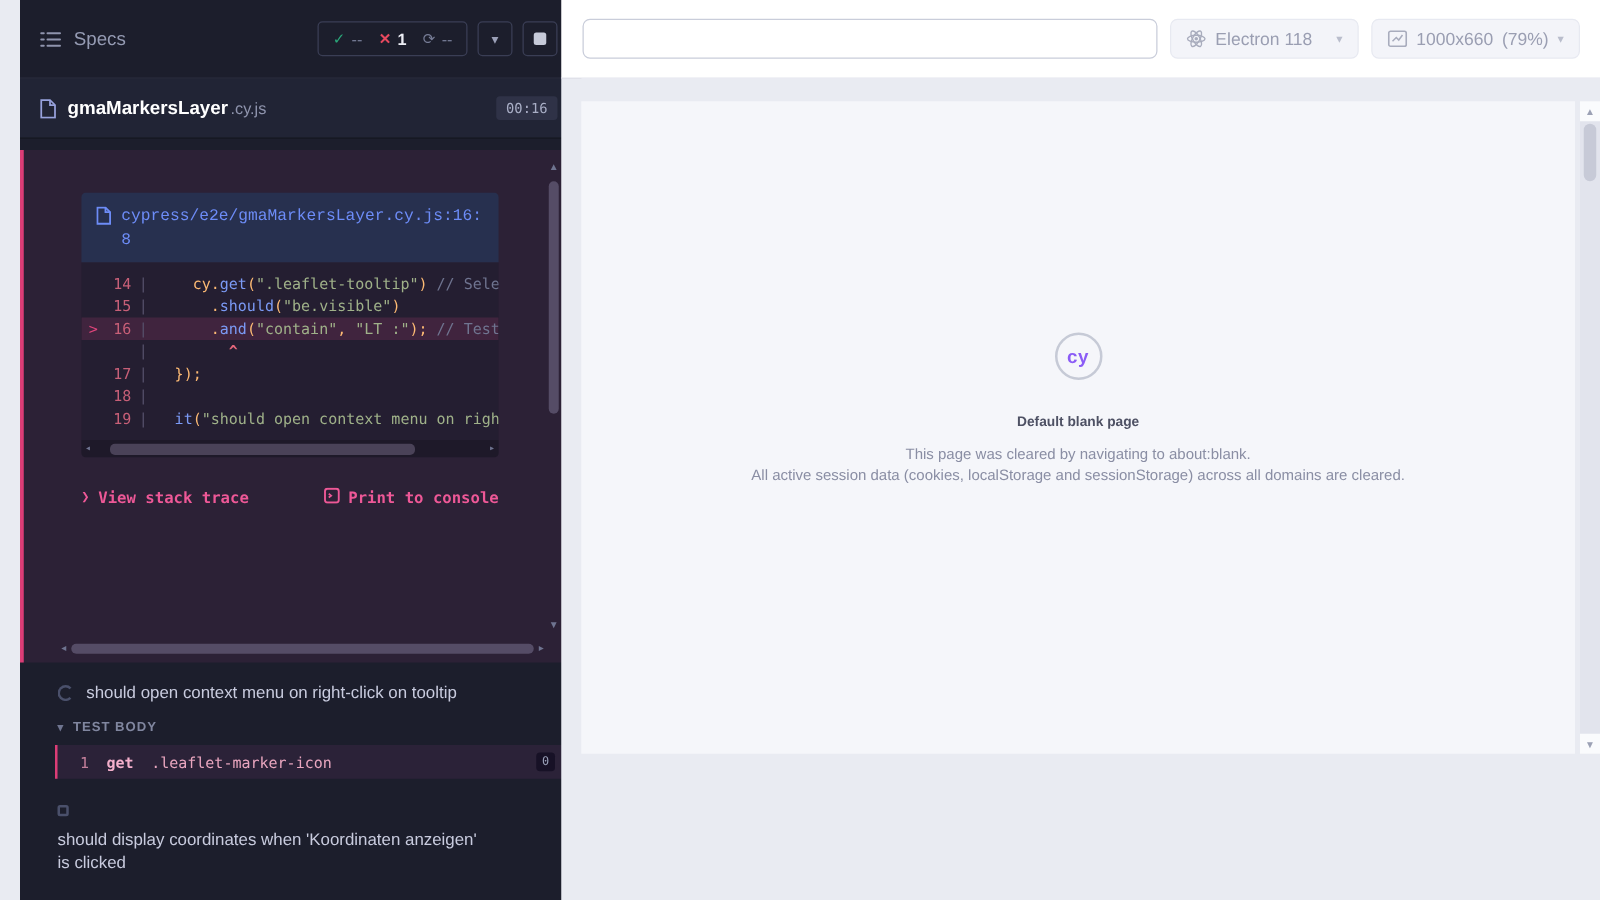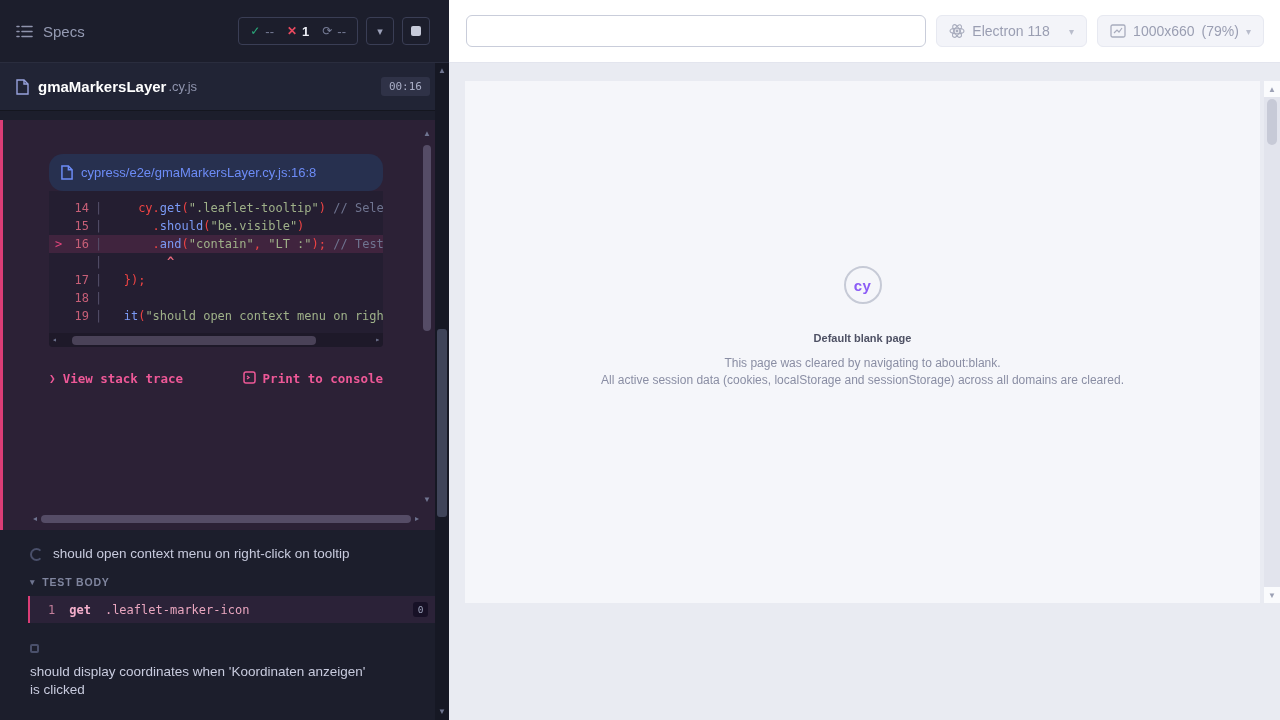--- a/index.html
+++ b/index.html
@@ -1,21 +1,21 @@
 <!DOCTYPE html>
 <html><head>
 <meta charset="utf-8">
 <style>
   * { margin:0; padding:0; box-sizing:border-box; }
   html,body { width:1280px; height:720px; background:#e9ebf2; }
   .app { position:relative; width:1280px; height:720px; overflow:hidden;
          font-family:"Liberation Sans", sans-serif; }
 
   
-  .sidebar { position:absolute; left:0; top:0; width:449px; height:720px; background:#1c1e2c; }
+  .sidebar { position:absolute; left:16px; top:0; width:449px; height:720px; background:#1c1e2c; }
   .sb-header { height:63px; display:flex; align-items:center; padding:0 19px 0 16px;
                border-bottom:1px solid #2a2d3e; }
   .specs-icon { color:#8f94ad; margin-right:10px; display:flex; }
   .specs-title { font-size:15px; color:#959bb3; }
   .sb-controls { margin-left:auto; display:flex; align-items:center; gap:8px; }
   .stats-pill { display:flex; align-items:center; border:1px solid #3a3e55; border-radius:4px;
                 height:28px; padding:0 11px; gap:13px; font-size:13px; }
   .stat { display:flex; align-items:center; gap:5px; }
   .si-pass { color:#2aa87a; font-size:12px; }
   .si-fail { color:#e8495f; font-size:12px; font-weight:700; }
@@ -36,31 +36,31 @@
                font-family:"DejaVu Sans Mono",monospace; padding:3px 8px; border-radius:3px; }
 
   .reporter-body { position:absolute; top:112px; left:0; right:14px; bottom:0; overflow:hidden; }
 
   .error-region { position:relative; margin-top:8px; height:410px; background:#2c2136;
                   border-left:3px solid #db3d76; padding:20px 30px 0 46px; }
   .err-msg { font-family:"DejaVu Sans Mono",monospace; font-size:11px; line-height:18.5px;
              color:#e4677b; width:338px; overflow-wrap:break-word; }
   .code-frame { margin-top:14px; width:334px; border-radius:4px; overflow:hidden; }
   .cf-header { background:#27304f; padding:9px 12px; display:flex; gap:8px;
-               font-family:Liberation Sans, sans-serif; font-size:13px; line-height:19px;
-               color:#6d8cf7; word-break:break-all;border-radius:14px; }
+               font-family:Liberation Mono, monospace; font-size:13px; line-height:19px;
+               color:#6d8cf7; word-break:break-all; }
   .cf-doc { color:#6d8cf7; flex:none; margin-top:2px; display:flex; }
   .cf-code { background:#241e31; padding-top:8px; font-family:"DejaVu Sans Mono",monospace;
              font-size:12px; line-height:18px; overflow:hidden; }
   .code-row { display:flex; white-space:pre; min-height:18px; padding-left:6px; }
   .code-row.hl { background:#40243e; }
   .mark { width:12px; color:#e0457b; flex:none; }
   .ln { width:22px; text-align:right; color:#c75f77; flex:none; }
   .pipe { margin:0 7px 0 6px; color:#56506b; flex:none; }
-  .tk-plain { color:#ef4444; } .tk-fn { color:#7b9af5; } .tk-str { color:#9fb189; }
+  .tk-plain { color:#fdba74; } .tk-fn { color:#7b9af5; } .tk-str { color:#9fb189; }
   .tk-cmt { color:#6f7490; } .tk-caret { color:#e4677b; font-weight:700; }
   .cf-hscroll { height:14px; background:#1e1929; margin-top:8px; display:flex;
                 align-items:center; padding:0 3px; gap:3px; }
   .scroll-arrow { color:#6f7490; font-size:8px; line-height:1; }
   .cf-thumb { height:9px; width:78%; margin-left:4%; background:#4a4258; border-radius:4px; }
   .cf-track { flex:1; display:flex; align-items:center; }
 
   .err-actions { margin-top:24px; width:334px; display:flex; align-items:center;
                  font-family:"DejaVu Sans Mono",monospace; font-size:12.5px; font-weight:700;
                  color:#ee5897; }

